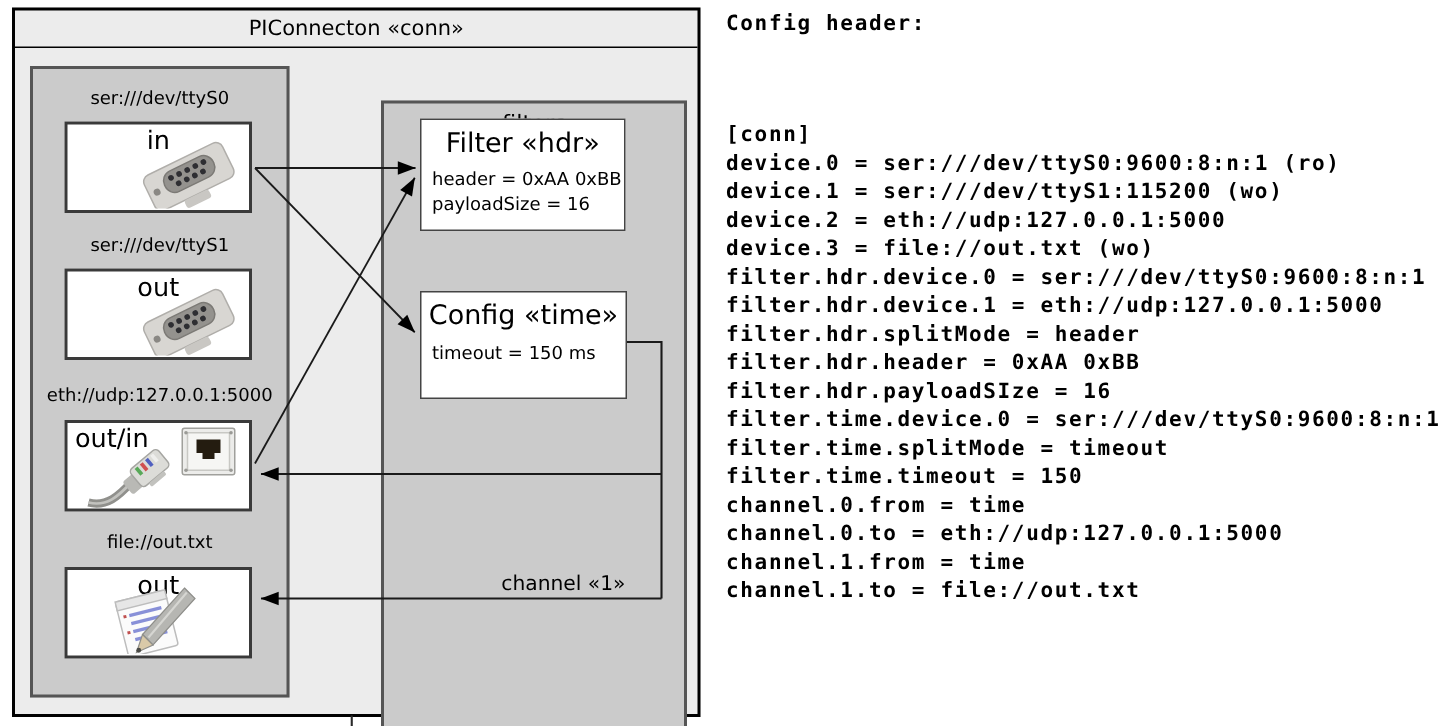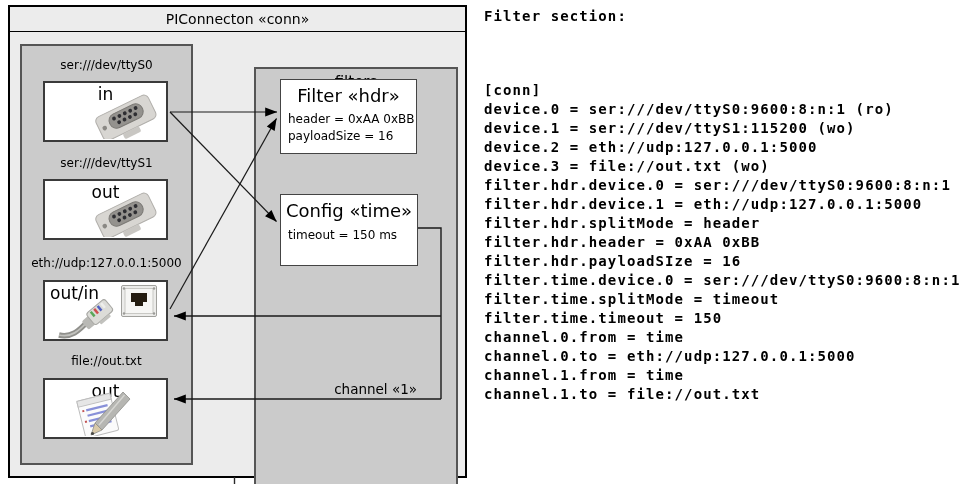--- a/index.html
+++ b/index.html
@@ -183,21 +183,21 @@
       <line x1="170" y1="112" x2="276.5" y2="221.5" stroke="#1a1a1a" stroke-width="1.2" marker-end="url(#arrow)"></line>
       <line x1="170" y1="309" x2="276.5" y2="118.5" stroke="#1a1a1a" stroke-width="1.2" marker-end="url(#arrow)"></line>
       <path d="M418,228 H441 V399" fill="none" stroke="#1a1a1a" stroke-width="1.4"></path>
       <line x1="441" y1="316" x2="174" y2="316" stroke="#1a1a1a" stroke-width="1.4" marker-end="url(#arrow)"></line>
       <line x1="441" y1="399" x2="174" y2="399" stroke="#1a1a1a" stroke-width="1.4" marker-end="url(#arrow)"></line>
       <line x1="234.5" y1="477" x2="234.5" y2="484" stroke="#2a2a2a" stroke-width="1.4"></line>
     </svg>
   </div>
 
   <div class="config-panel">
-    <div class="config-heading">Filter section:</div>
+    <div class="config-heading">Config header:</div>
     <pre class="config-lines">[conn]
 device.0 = ser:///dev/ttyS0:9600:8:n:1 (ro)
 device.1 = ser:///dev/ttyS1:115200 (wo)
 device.2 = eth://udp:127.0.0.1:5000
 device.3 = file://out.txt (wo)
 filter.hdr.device.0 = ser:///dev/ttyS0:9600:8:n:1
 filter.hdr.device.1 = eth://udp:127.0.0.1:5000
 filter.hdr.splitMode = header
 filter.hdr.header = 0xAA 0xBB
 filter.hdr.payloadSIze = 16

